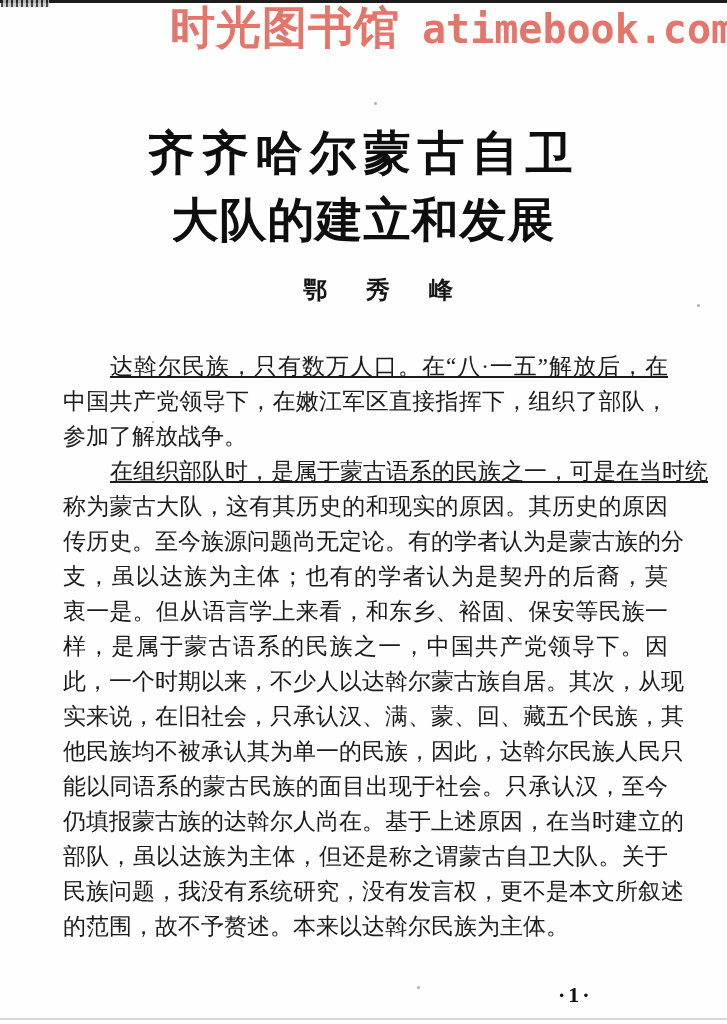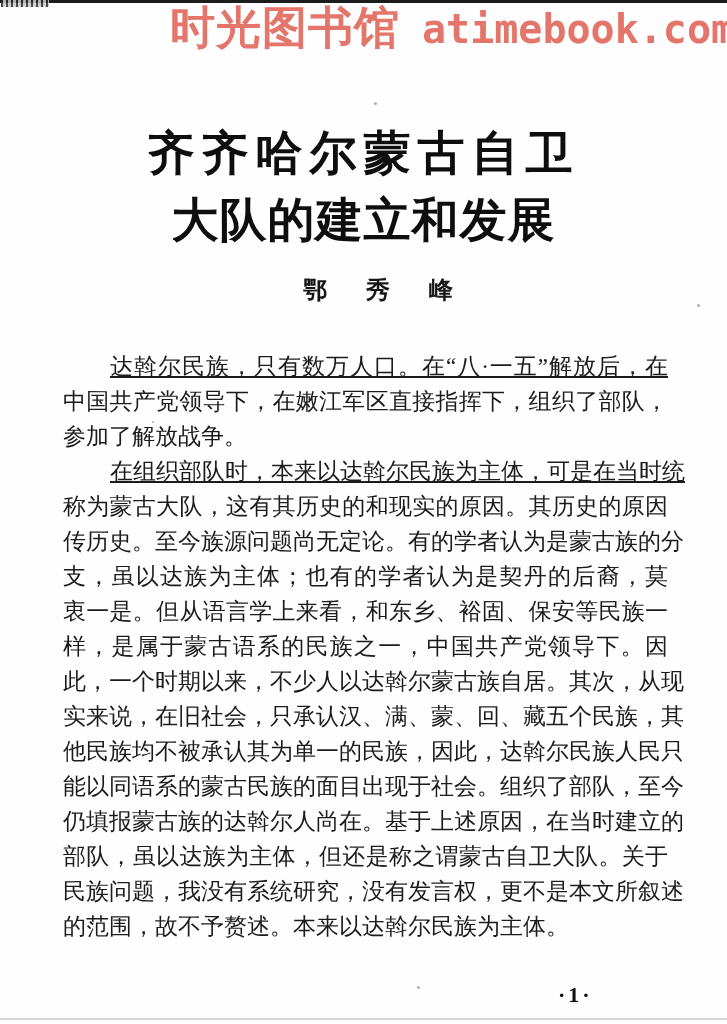--- a/index.html
+++ b/index.html
@@ -133,30 +133,30 @@
     <div class="title-line title-line1">齐齐哈尔蒙古自卫</div>
     <div class="title-line title-line2">大队的建立和发展</div>
   </h1>
 
   <div class="author">鄂秀峰</div>
 
   <div class="body-text">
     <div class="line indent">达斡尔民族，只有数万人口。在“八·一五”解放后，在</div>
     <div class="line">中国共产党领导下，在嫩江军区直接指挥下，组织了部队，</div>
     <div class="line p-end">参加了解放战争。</div>
-    <div class="line indent">在组织部队时，本来以达斡尔民族为主体，可是在当时统</div>
+    <div class="line indent">在组织部队时，是属于蒙古语系的民族之一，可是在当时统</div>
     <div class="line">称为蒙古大队，这有其历史的和现实的原因。其历史的原因</div>
     <div class="line">传历史。至今族源问题尚无定论。有的学者认为是蒙古族的分</div>
     <div class="line">支，虽以达族为主体；也有的学者认为是契丹的后裔，莫</div>
     <div class="line">衷一是。但从语言学上来看，和东乡、裕固、保安等民族一</div>
     <div class="line">样，是属于蒙古语系的民族之一，中国共产党领导下。因</div>
     <div class="line">此，一个时期以来，不少人以达斡尔蒙古族自居。其次，从现</div>
     <div class="line">实来说，在旧社会，只承认汉、满、蒙、回、藏五个民族，其</div>
     <div class="line">他民族均不被承认其为单一的民族，因此，达斡尔民族人民只</div>
-    <div class="line">能以同语系的蒙古民族的面目出现于社会。组织了部队，至今</div>
+    <div class="line">能以同语系的蒙古民族的面目出现于社会。只承认汉，至今</div>
     <div class="line">仍填报蒙古族的达斡尔人尚在。基于上述原因，在当时建立的</div>
     <div class="line">部队，虽以达族为主体，但还是称之谓蒙古自卫大队。关于</div>
     <div class="line">民族问题，我没有系统研究，没有发言权，更不是本文所叙述</div>
     <div class="line p-end">的范围，故不予赘述。本来以达斡尔民族为主体。</div>
   </div>
 
   <div class="pageno">·1·</div>
 
   <div class="speck s1"></div>
   <div class="speck s2"></div>

